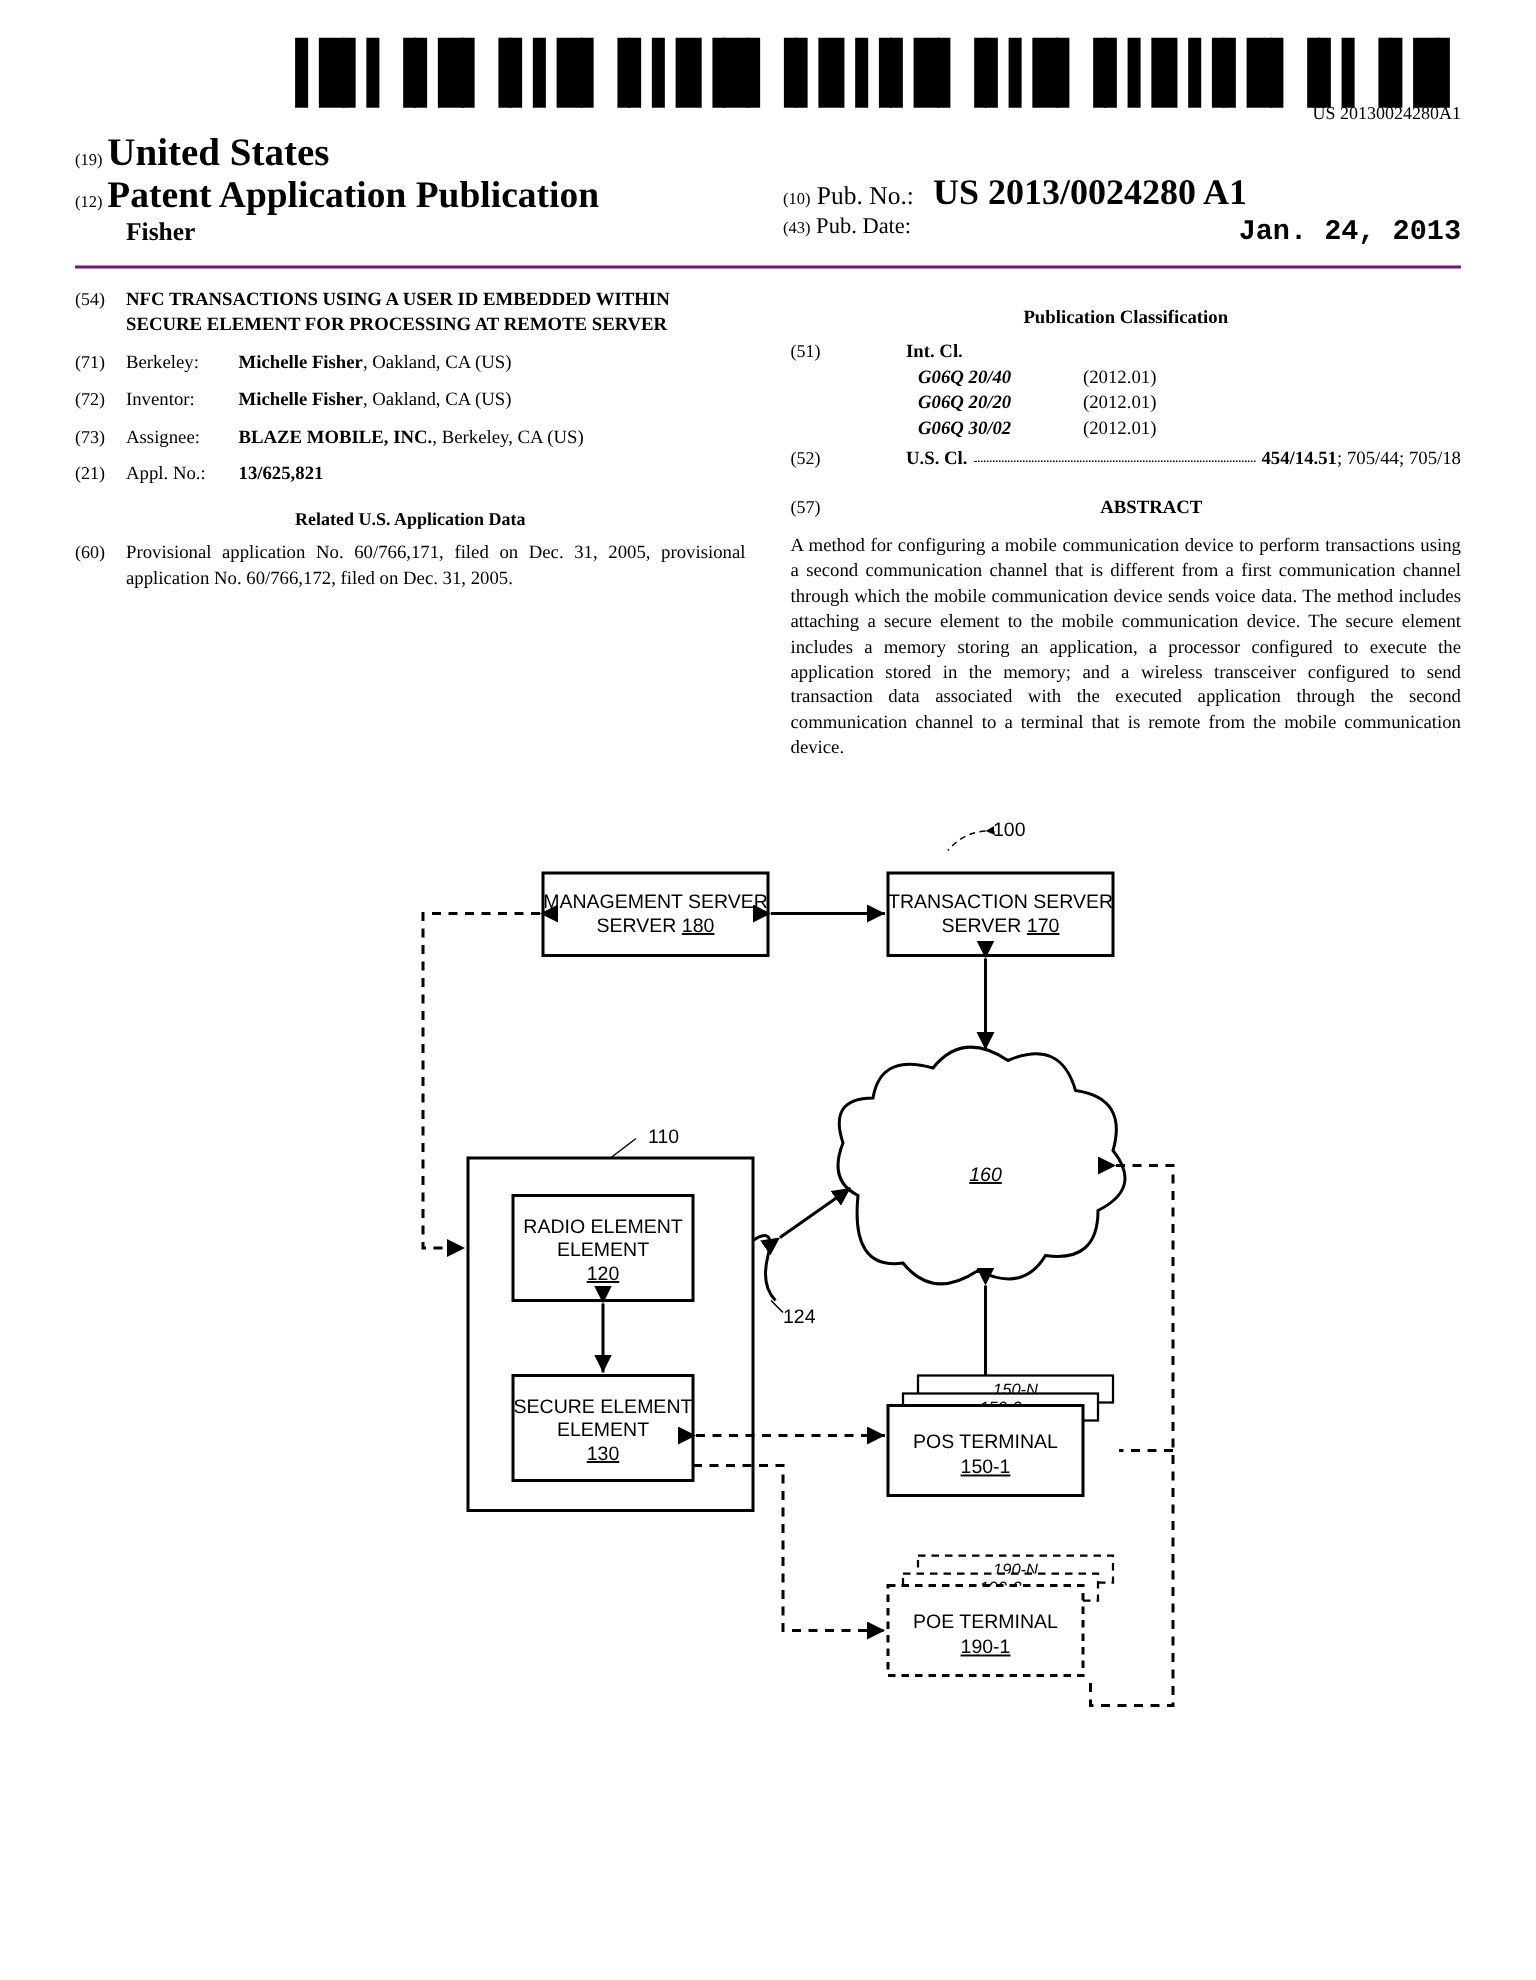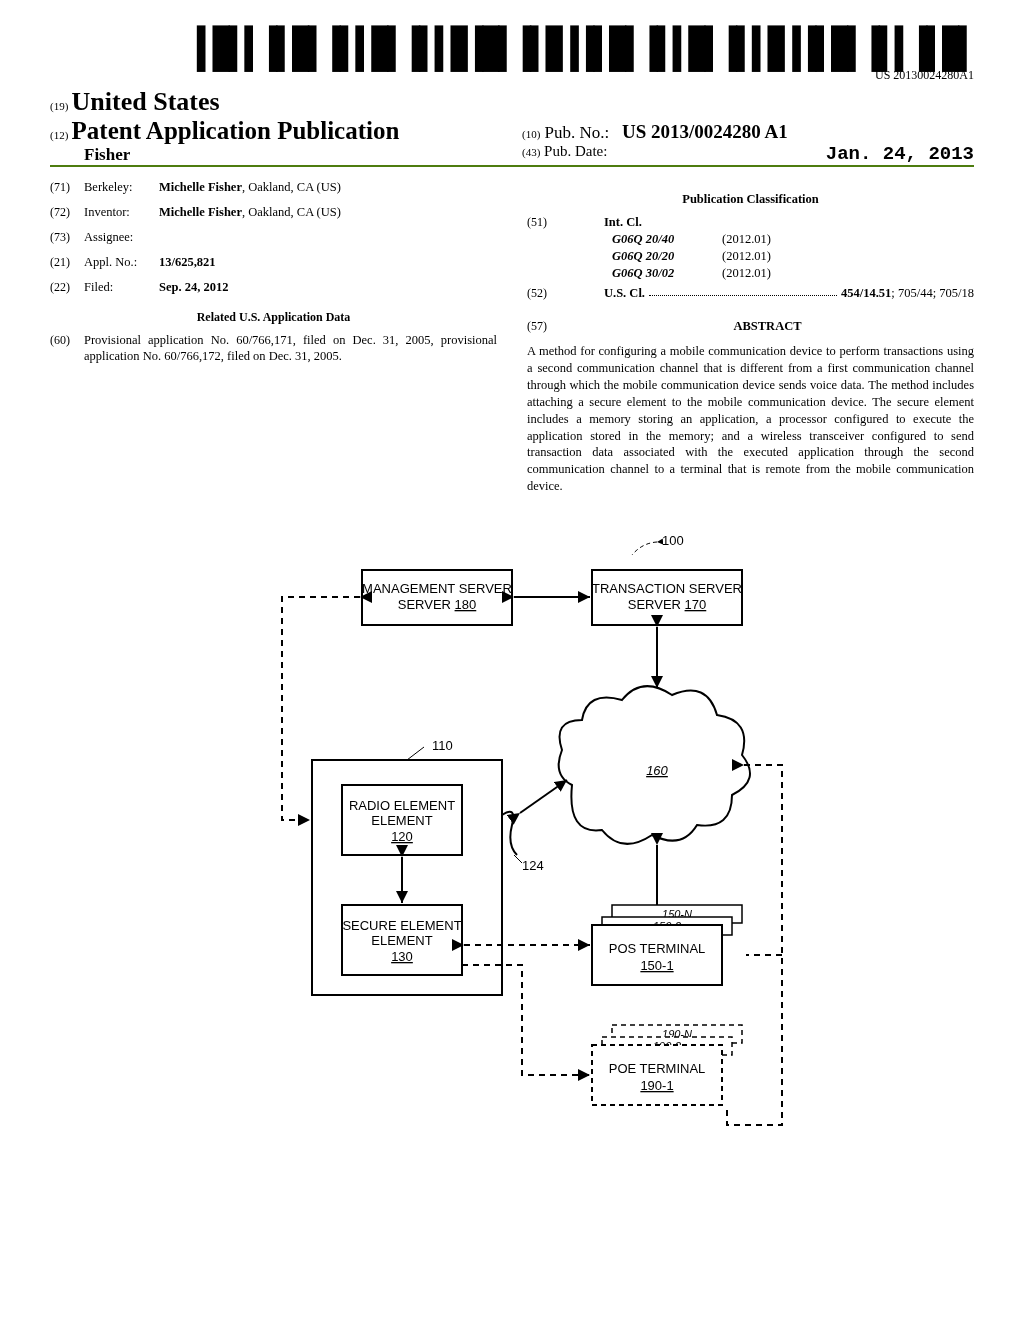--- a/index.html
+++ b/index.html
@@ -23,22 +23,22 @@
     line-height: 1;
     transform: scaleY(1.4);
     transform-origin: top;
   }
   .barcode-number {
     font-size: 12px;
     margin-top: 10px;
     letter-spacing: 0;
   }
   .header-block {
-    border-bottom: 2px solid #4d7c0f;
-    padding-bottom: 0;
+    border-bottom: 2px solid #701a75;
+    padding-bottom: 12px;
     margin-bottom: 12px;
     display: flex;
     justify-content: space-between;
     align-items: flex-end;
   }
   .header-left {
     flex: 1;
   }
   .header-right {
     flex: 1;
@@ -55,21 +55,21 @@
   .inventor-name {
     font-size: 17px;
     font-weight: bold;
   }
   .small-code {
     font-size: 11px;
   }
   .pub-no-line {
     font-size: 17px;
   }
-  .pub-no-line b { font-size: 19px; }
+  .pub-no-line b { font-size: 24px; }
   .pub-date-line {
     font-size: 15px;
   }
   .pub-date-line .date-val {
     font-size: 19px;
     font-weight: bold;
     float: right;
     font-family: Liberation Mono, monospace;
   }
   .content-cols {
@@ -184,53 +184,55 @@
       <span class="small-code">(43)</span>
       <span>Pub. Date:</span>
       <span class="date-val">Jan. 24, 2013</span>
     </div>
   </div>
 </div>
 
 <div class="content-cols">
 
   <div class="col">
+    <div class="field-row">
+      <div class="field-code">(54)</div>
+      <div class="field-value title-text">NFC TRANSACTIONS USING A USER ID EMBEDDED WITHIN SECURE ELEMENT FOR PROCESSING AT REMOTE SERVER</div>
+    </div>
 
     <div class="field-row">
       <div class="field-code">(71)</div>
       <div class="field-label">Berkeley:</div>
       <div class="field-value">
         <b>Michelle Fisher</b><span>, Oakland, CA (US)</span>
       </div>
     </div>
 
     <div class="field-row">
       <div class="field-code">(72)</div>
       <div class="field-label">Inventor:</div>
       <div class="field-value">
         <b>Michelle Fisher</b><span>, Oakland, CA (US)</span>
       </div>
     </div>
 
     <div class="field-row">
       <div class="field-code">(73)</div>
       <div class="field-label">Assignee:</div>
+      <div class="field-value">
+        <b>BLAZE MOBILE, INC.</b><span>, Berkeley, CA (US)</span>
+      </div>
     </div>
 
     <div class="field-row">
       <div class="field-code">(21)</div>
       <div class="field-label">Appl. No.:</div>
       <div class="field-value"><b>13/625,821</b></div>
     </div>
 
-    <div class="field-row">
-      <div class="field-code">(22)</div>
-      <div class="field-label">Filed:</div>
-      <div class="field-value"><b>Sep. 24, 2012</b></div>
-    </div>
 
     <div class="related-heading">Related U.S. Application Data</div>
 
 
     <div class="field-row">
       <div class="field-code">(60)</div>
       <div class="field-value" style="text-align:justify;">Provisional application No. 60/766,171, filed on Dec. 31, 2005, provisional application No. 60/766,172, filed on Dec. 31, 2005.</div>
     </div>
   </div>
 

